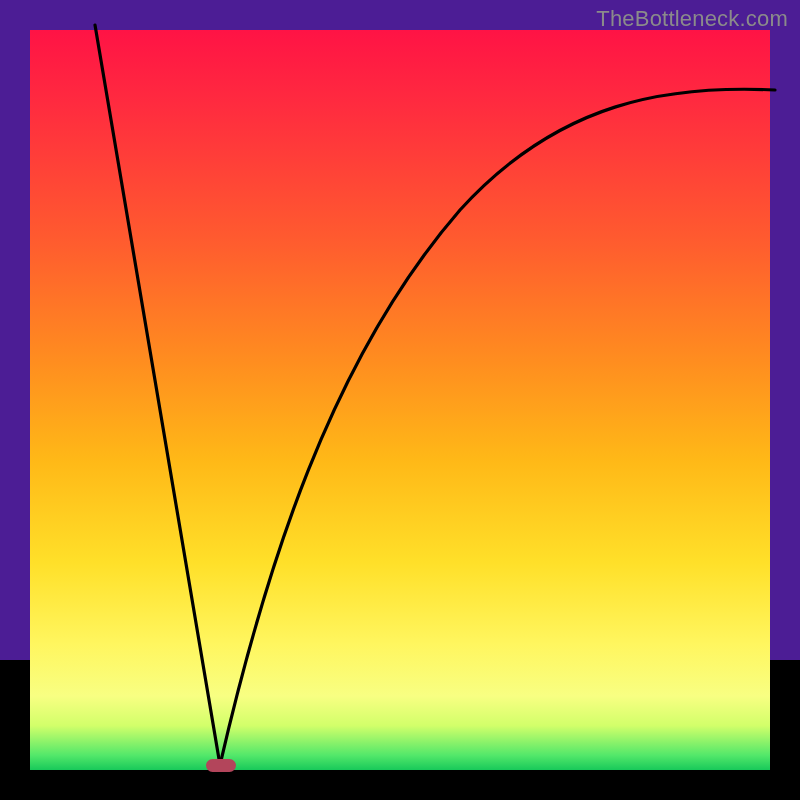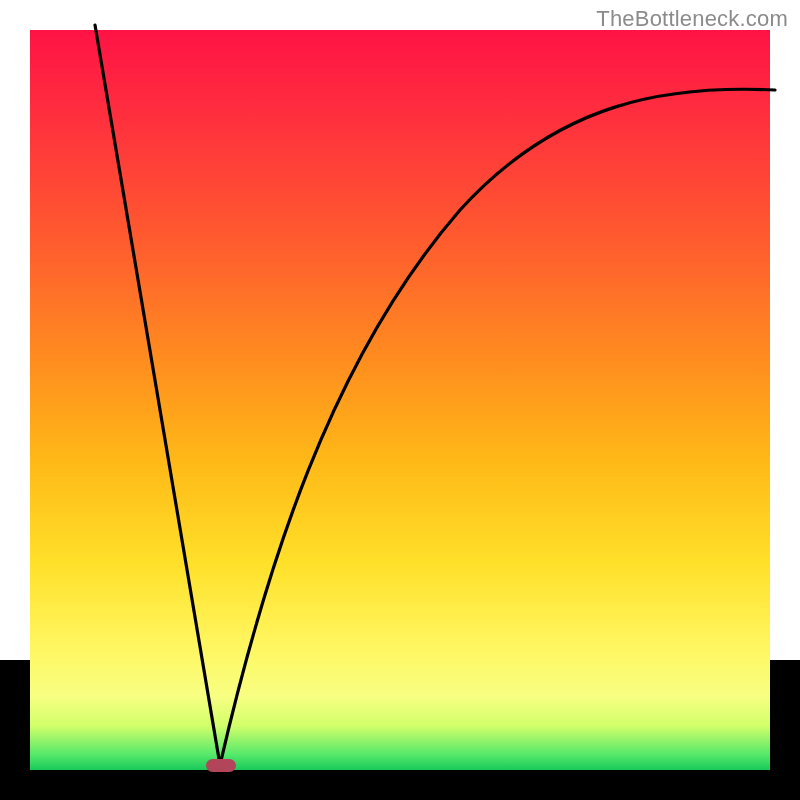--- a/index.html
+++ b/index.html
@@ -10,21 +10,21 @@
     background: #000;
     overflow: hidden;
     font-family: Arial, Helvetica, sans-serif;
   }
   .frame {
     position: absolute;
     left: 0;
     top: 0;
     width: 800px;
     height: 660px;
-    background: #ffffff;
+    background: #4c1d95;
   }
   .plot-area {
     position: absolute;
     left: 30px;
     top: 30px;
     width: 740px;
     height: 740px;
     
     background: linear-gradient(
       to bottom,

